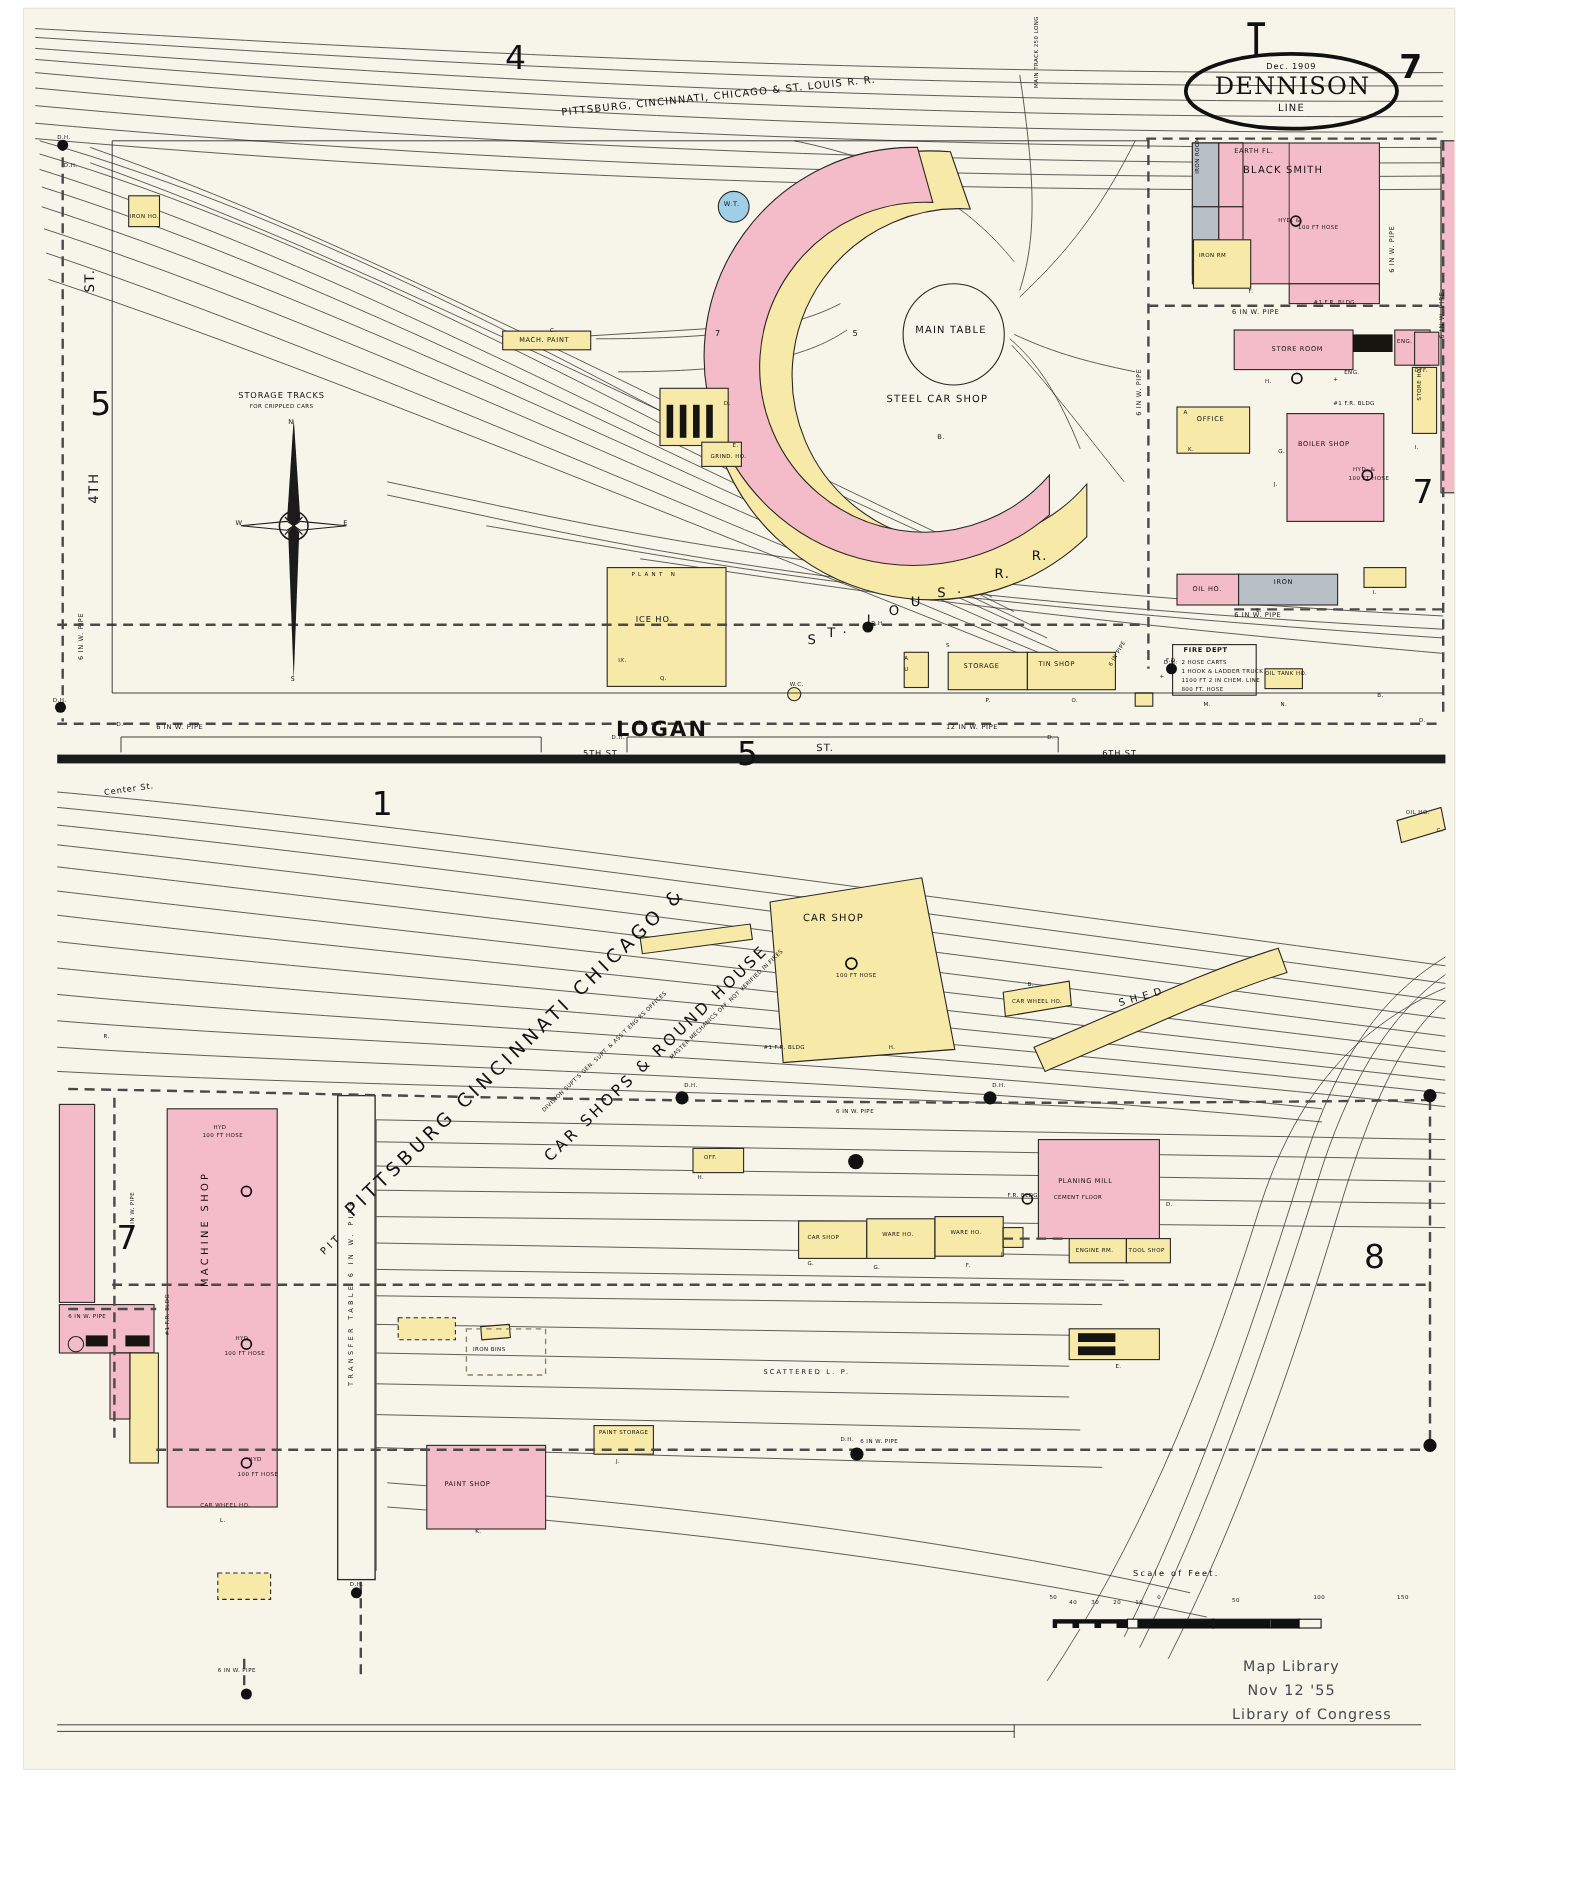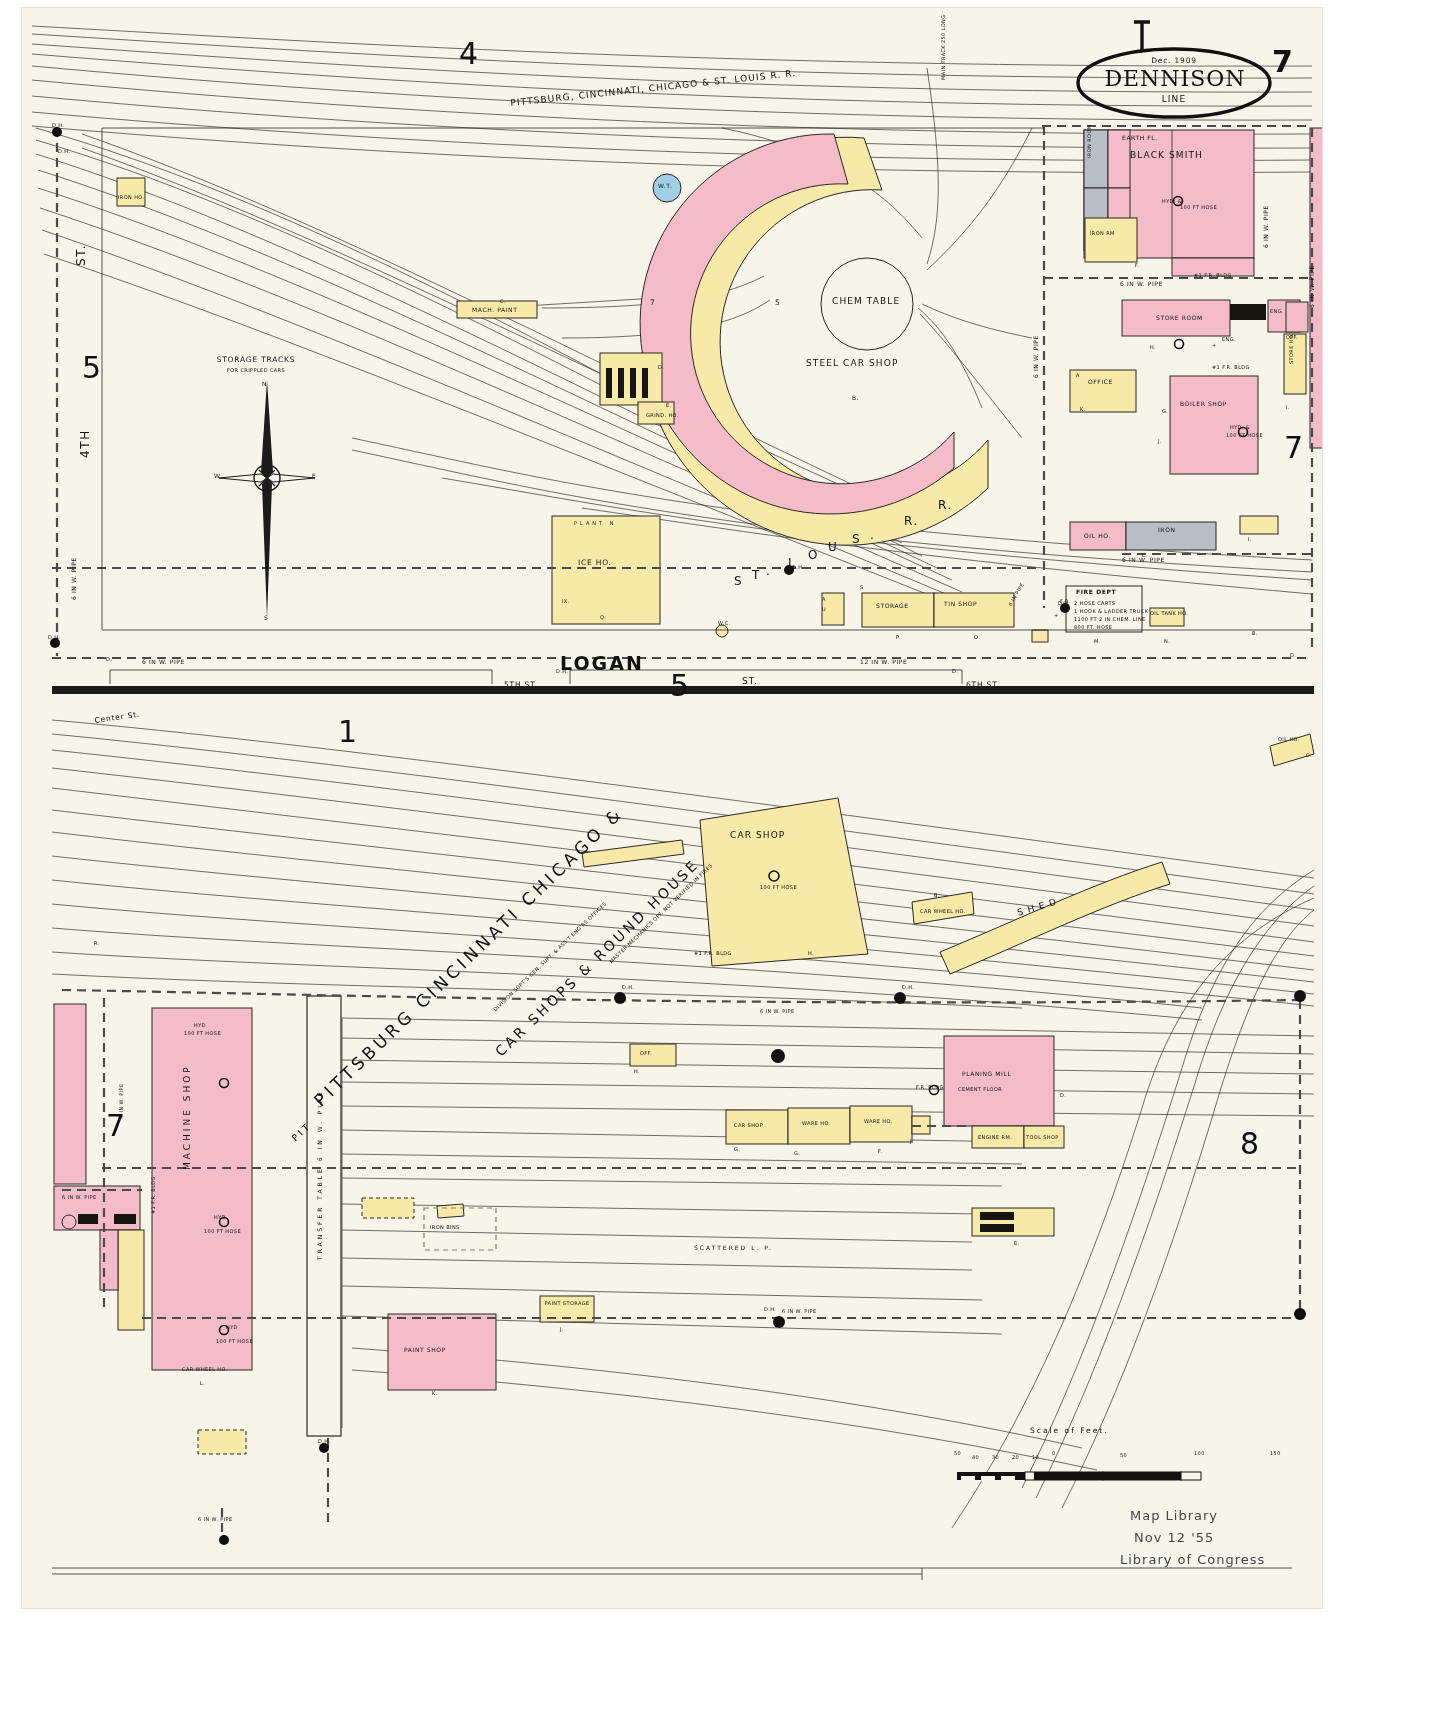--- a/index.html
+++ b/index.html
@@ -360,21 +360,21 @@
       <div class="t xs" style="left:1100px;top:548px;">6 IN W. PIPE</div>
       <div class="t xs" style="left:1010px;top:370px;transform:rotate(-90deg);transform-origin:0 0;">6 IN W. PIPE</div>
       <div class="t xs" style="left:1286px;top:300px;transform:rotate(-90deg);transform-origin:0 0;">6 IN W. PIPE</div>
       <div class="t xs" style="left:1240px;top:240px;transform:rotate(-90deg);transform-origin:0 0;">6 IN W. PIPE</div>
 
       <div class="t md" style="left:488px;top:90px;transform:rotate(-6deg);transform-origin:0 0;">PITTSBURG, CINCINNATI, CHICAGO &amp; ST. LOUIS R. R.</div>
 
       <div class="t sm ctr" style="left:172px;top:347px;width:124px;">STORAGE TRACKS</div>
       <div class="t tiny ctr" style="left:172px;top:359px;width:124px;">FOR CRIPPLED CARS</div>
 
-      <div class="t md" style="left:810px;top:288px;">CHEM TABLE</div>
+      <div class="t md" style="left:810px;top:288px;">MAIN TABLE</div>
       <div class="t md" style="left:784px;top:350px;">STEEL CAR SHOP</div>
       <div class="t xs" style="left:636px;top:174px;">W.T.</div>
       <div class="t sm" style="left:628px;top:290px;">7</div>
       <div class="t sm" style="left:753px;top:290px;">5</div>
       <div class="t xs" style="left:830px;top:386px;">B.</div>
 
       <div class="t tiny" style="left:96px;top:186px;">IRON HO.</div>
       <div class="t xs" style="left:450px;top:298px;">MACH. PAINT</div>
       <div class="t tiny" style="left:478px;top:290px;">C.</div>
       <div class="t tiny" style="left:636px;top:356px;">D.</div>
@@ -453,22 +453,22 @@
       <div class="t lg" style="left:730px;top:560px;">T</div>
       <div class="t lg" style="left:712px;top:566px;">S</div>
       <div class="t tiny" style="left:918px;top:72px;transform:rotate(-90deg);transform-origin:0 0;">MAIN TRACK 250 LONG</div>
 
       <div class="t xs" style="left:240px;top:372px;">N</div>
       <div class="t xs" style="left:242px;top:606px;">S</div>
       <div class="t xs" style="left:290px;top:464px;">E</div>
       <div class="t xs" style="left:192px;top:464px;">W</div>
 
       <div class="t" style="left:538px;top:644px;font-size:19px;letter-spacing:2px;font-weight:bold;">LOGAN</div>
-      <div class="t sm" style="left:482px;top:672px;">5TH ST.</div>
-      <div class="t sm" style="left:944px;top:672px;">6TH ST.</div>
+      <div class="t sm" style="left:508px;top:672px;">5TH ST.</div>
+      <div class="t sm" style="left:980px;top:672px;">6TH ST.</div>
       <div class="t md" style="left:720px;top:668px;">ST.</div>
       <div class="t tiny" style="left:534px;top:660px;">D.H.</div>
       <div class="t tiny" style="left:930px;top:660px;">D.</div>
       <div class="t tiny" style="left:1268px;top:644px;">D.</div>
       <div class="t sm" style="left:72px;top:708px;transform:rotate(-8deg);transform-origin:0 0;">Center St.</div>
 
       <div class="t" style="left:288px;top:1088px;font-size:17px;letter-spacing:4px;transform:rotate(-44deg);transform-origin:0 0;">PITTSBURG CINCINNATI CHICAGO &amp;</div>
       <div class="t" style="left:470px;top:1040px;font-size:14px;letter-spacing:3px;transform:rotate(-44deg);transform-origin:0 0;">CAR SHOPS &amp; ROUND HOUSE</div>
       <div class="t tiny" style="left:470px;top:1000px;transform:rotate(-44deg);transform-origin:0 0;">DIVISION SUPT'S GEN. SUPT. &amp; ASS'T ENG'RS OFFICES</div>
       <div class="t tiny" style="left:586px;top:952px;transform:rotate(-44deg);transform-origin:0 0;">MASTER MECHANICS OFF. NOT VERIFIED IN FIRES</div>

